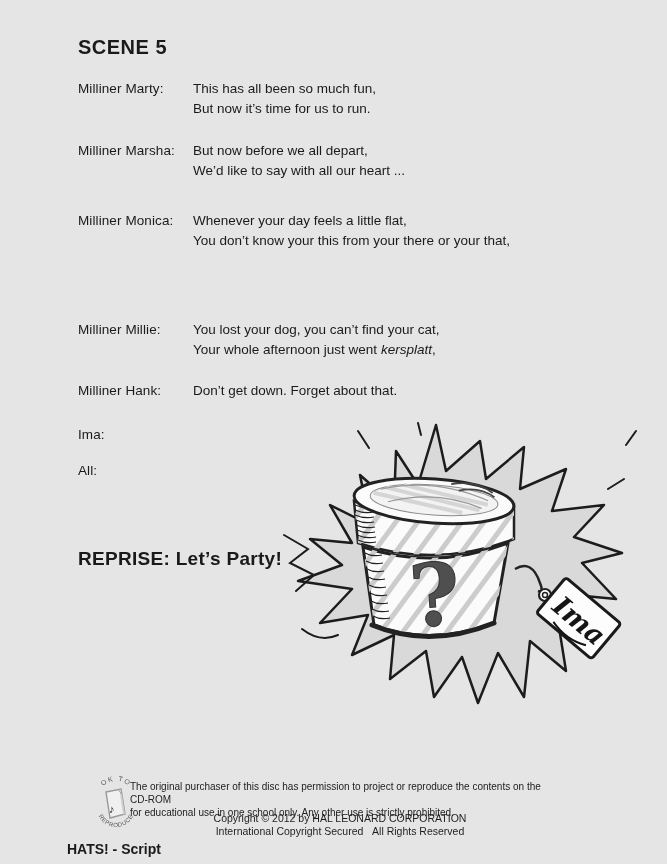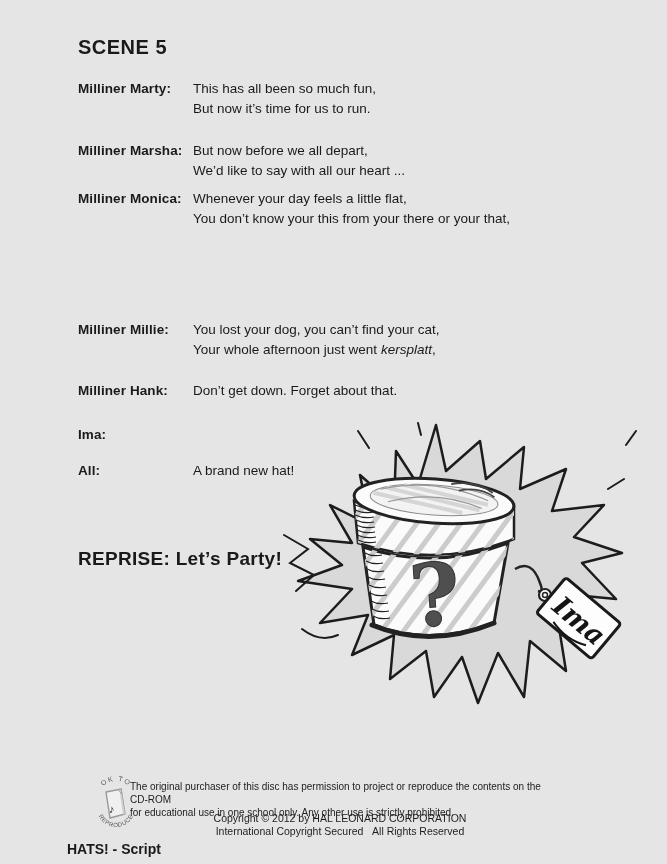--- a/index.html
+++ b/index.html
@@ -8,21 +8,21 @@
     font-family:"Liberation Sans", sans-serif;color:#1a1a1a;
     -webkit-font-smoothing:antialiased;
   }
   .page{position:absolute;inset:0;background:#e5e5e5;}
   .scene-title{
     position:absolute;left:78px;top:36px;
     font-size:20px;font-weight:bold;letter-spacing:.5px;
   }
   .row{position:absolute;left:78px;display:flex;align-items:flex-start;}
   .speaker{
-    width:115px;flex:0 0 115px;font-weight:bold;font-size:13.5px;line-height:19px;
+    width:115px;flex:0 0 115px;font-weight:normal;font-size:13.5px;line-height:19px;
     letter-spacing:.1px;
   }
   .lines{font-size:13.5px;line-height:20px;width:450px;}
   .lines em{font-style:italic;margin-top:43px;}
   .reprise{
     position:absolute;left:78px;top:548px;
     font-size:19px;font-weight:bold;letter-spacing:.3px;
   }
   .illustration{position:absolute;left:268px;top:413px;width:400px;height:310px;}
   .badge{position:absolute;left:92px;top:774px;width:48px;height:64px;}
@@ -54,21 +54,21 @@
   </div>
 
   <div class="row" style="top:141px">
     <div class="speaker">Milliner Marsha:</div>
     <div class="lines">
       <div>But now before we all depart,</div>
       <div>We’d like to say with all our heart ...</div>
     </div>
   </div>
 
-  <div class="row" style="top:189px">
+  <div class="row" style="top:211px">
     <div class="speaker">Milliner Monica:</div>
     <div class="lines">
       <div>Whenever your day feels a little flat,</div>
       <div>You don’t know your this from your there or your that,</div>
     </div>
   </div>
 
 
   <div class="row" style="top:320px">
     <div class="speaker">Milliner Millie:</div>
@@ -84,23 +84,20 @@
       <div>Don’t get down. Forget about that.</div>
     </div>
   </div>
 
   <div class="row" style="top:425px">
     <div class="speaker">Ima:</div>
   </div>
 
   <div class="row" style="top:461px">
     <div class="speaker">All:</div>
-    <div class="lines">
-      <div>A brand new hat!</div>
-    </div>
   </div>
 
   <div class="reprise">REPRISE: Let’s Party!</div>
 
   <svg class="illustration" viewBox="0 0 400 310" xmlns="http://www.w3.org/2000/svg">
     <defs>
       <clipPath id="boxClip">
         <path d="M86 88 L90 130 Q168 156 246 126 L246 92 Q166 118 86 88 Z"></path>
         <path d="M95 134 L106 212 Q162 234 226 210 L240 130 Q166 158 95 134 Z"></path>
       </clipPath>

